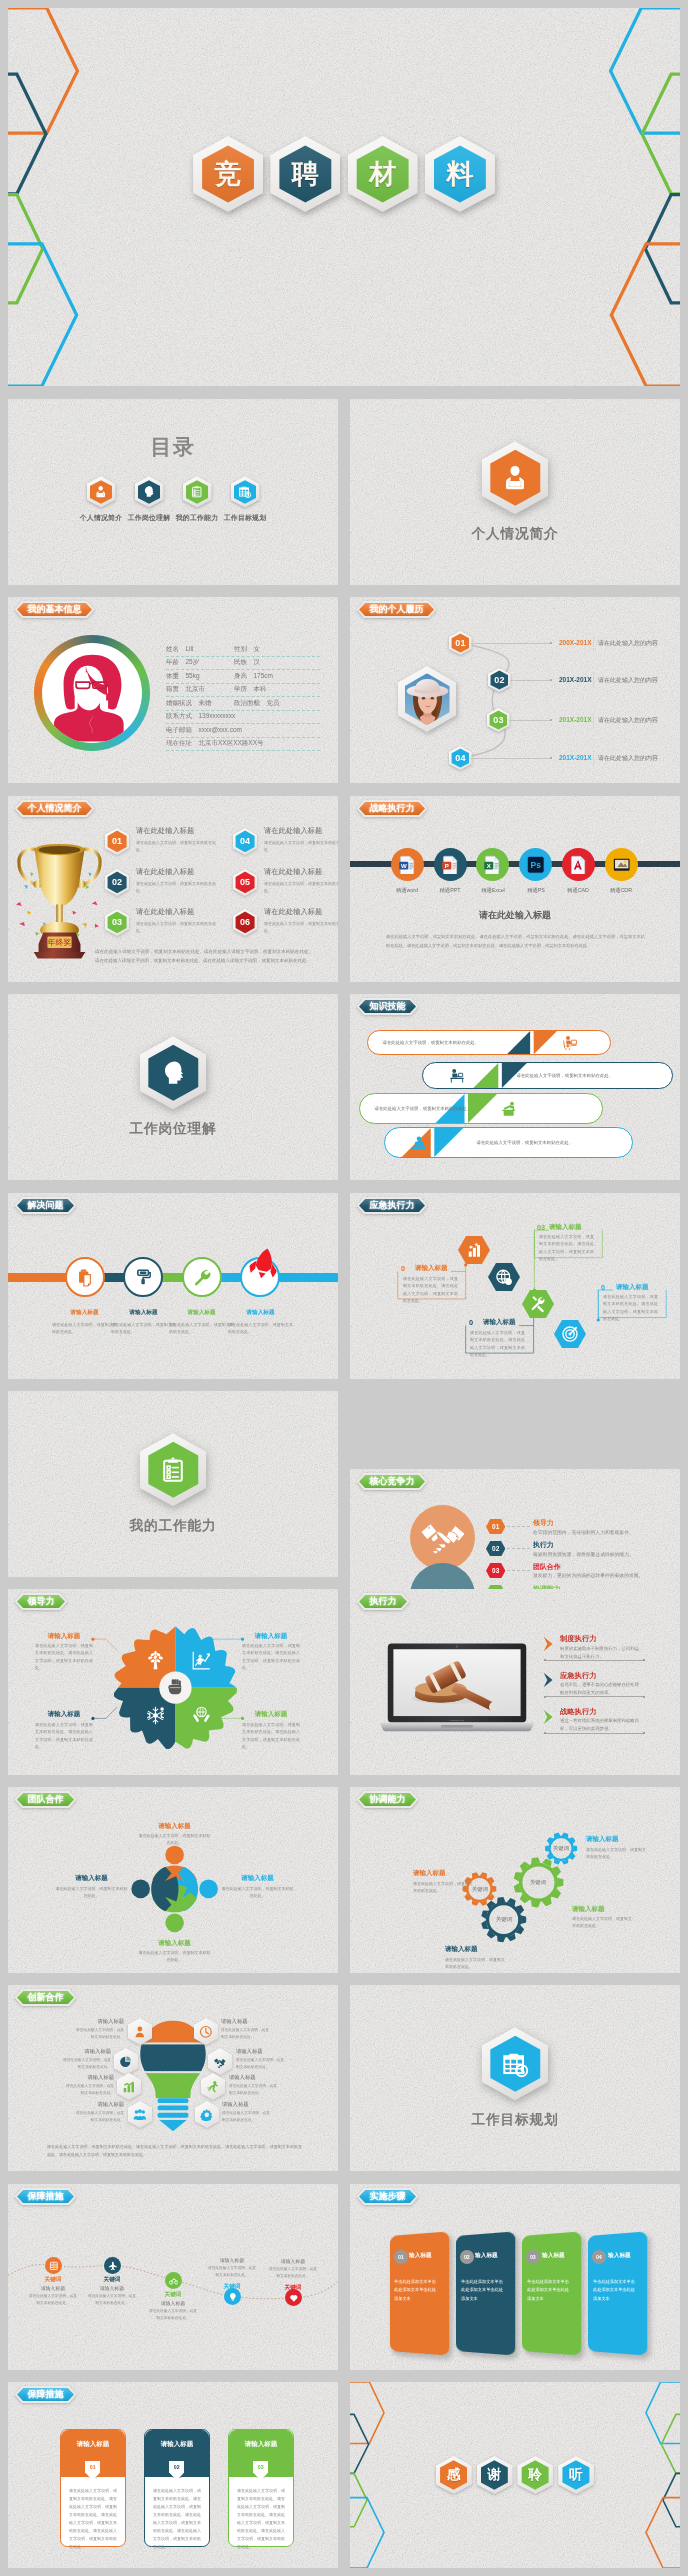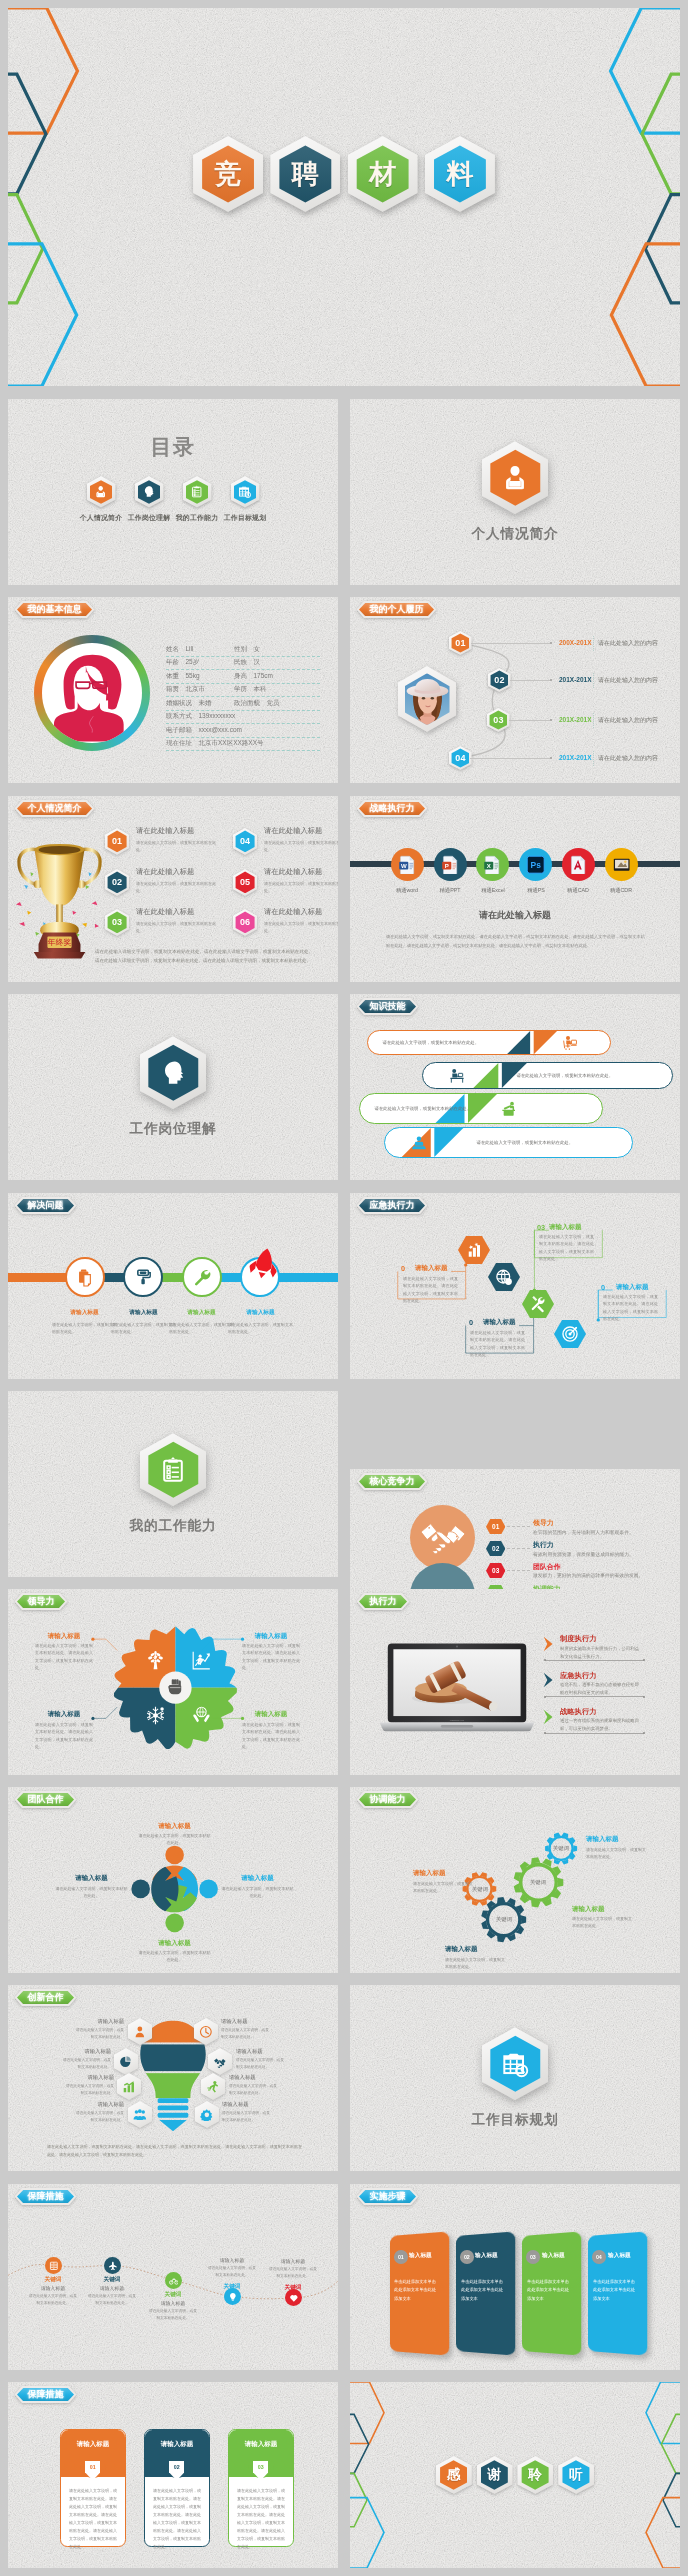--- a/index.html
+++ b/index.html
@@ -635,21 +635,21 @@
           <div class="aw-hex">
             <div class="nf"></div>
             <div class="nc" style="background:#e1232e">05</div>
           </div>
           <div class="aw-t">请在此处输入标题</div>
           <div class="aw-d">请在此处输入文字说明，或复制文本粘贴在此处。</div>
         </div>
         <div class="aw-item" style="left:225px;top:113px">
           <div class="aw-hex">
             <div class="nf"></div>
-            <div class="nc" style="background:#ec4899">06</div>
+            <div class="nc" style="background:#b91c1c">06</div>
           </div>
           <div class="aw-t">请在此处输入标题</div>
           <div class="aw-d">请在此处输入文字说明，或复制文本粘贴在此处。</div>
         </div>
         <div class="aw-body">请在此处输入详细文字说明，或复制文本粘贴在此处。请在此处输入详细文字说明，或复制文本粘贴在此处。请在此处输入详细文字说明，或复制文本粘贴在此处。请在此处输入详细文字说明，或复制文本粘贴在此处。</div>
       </div>
   </div>
 
   <div class="slide cell" style="left:350px;top:796px">
     <div class="tex"></div>

